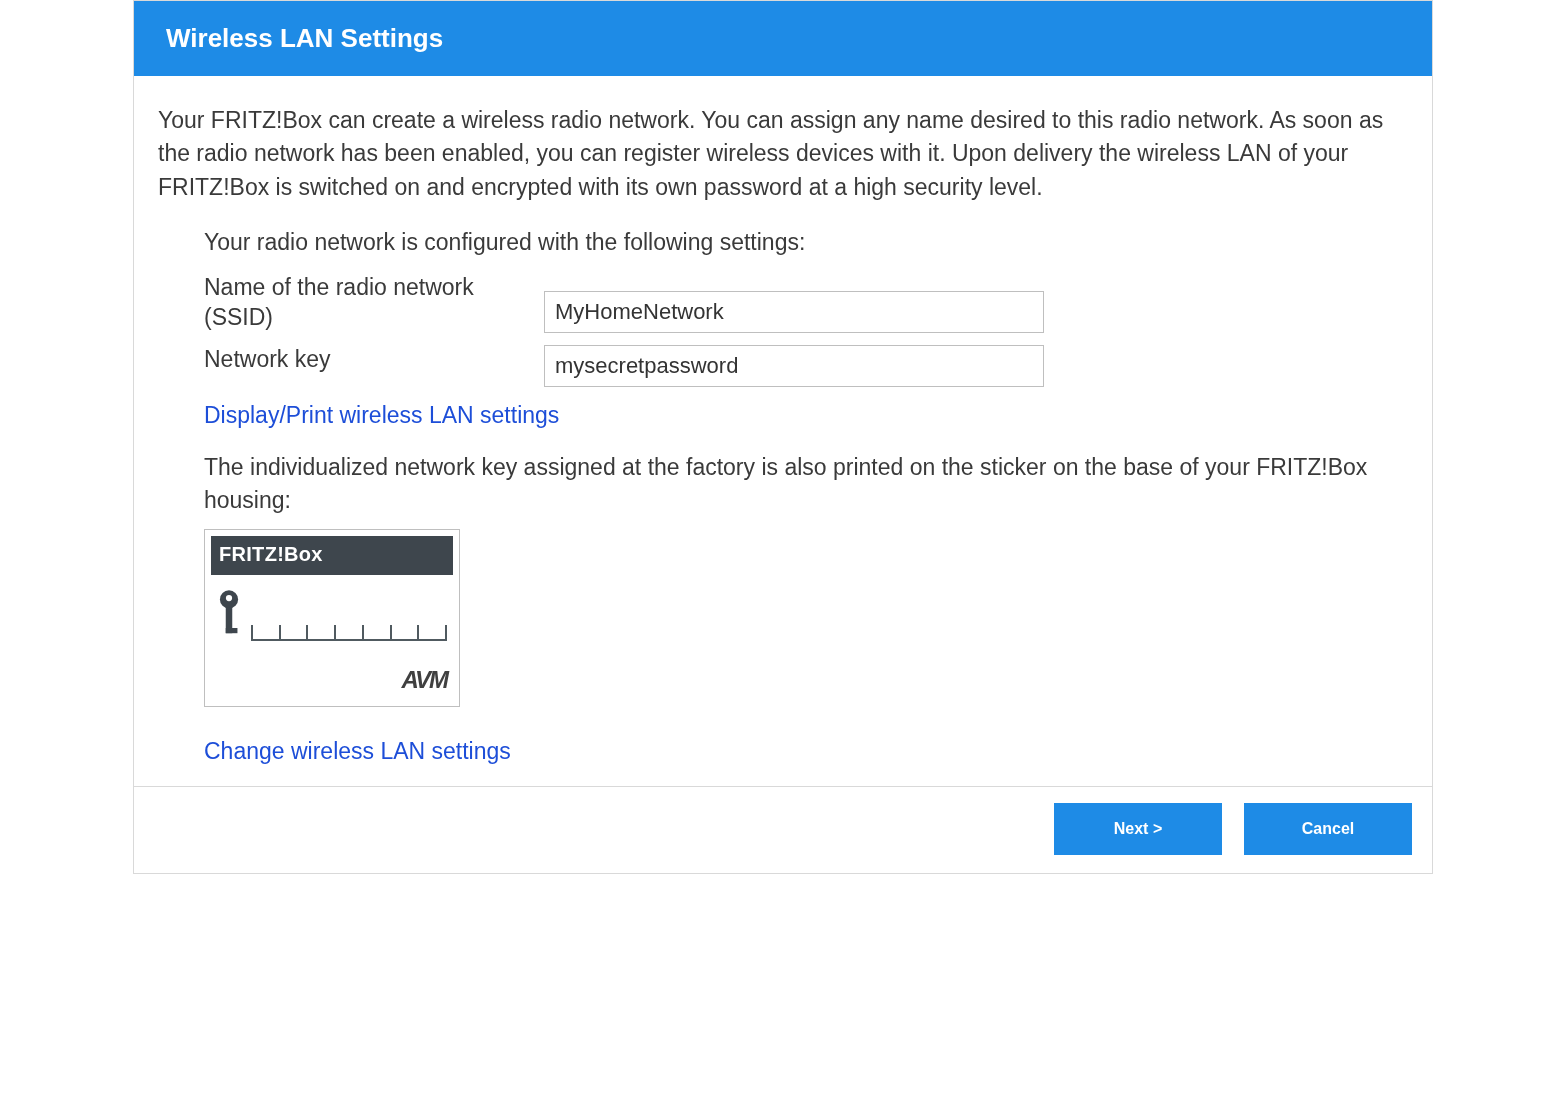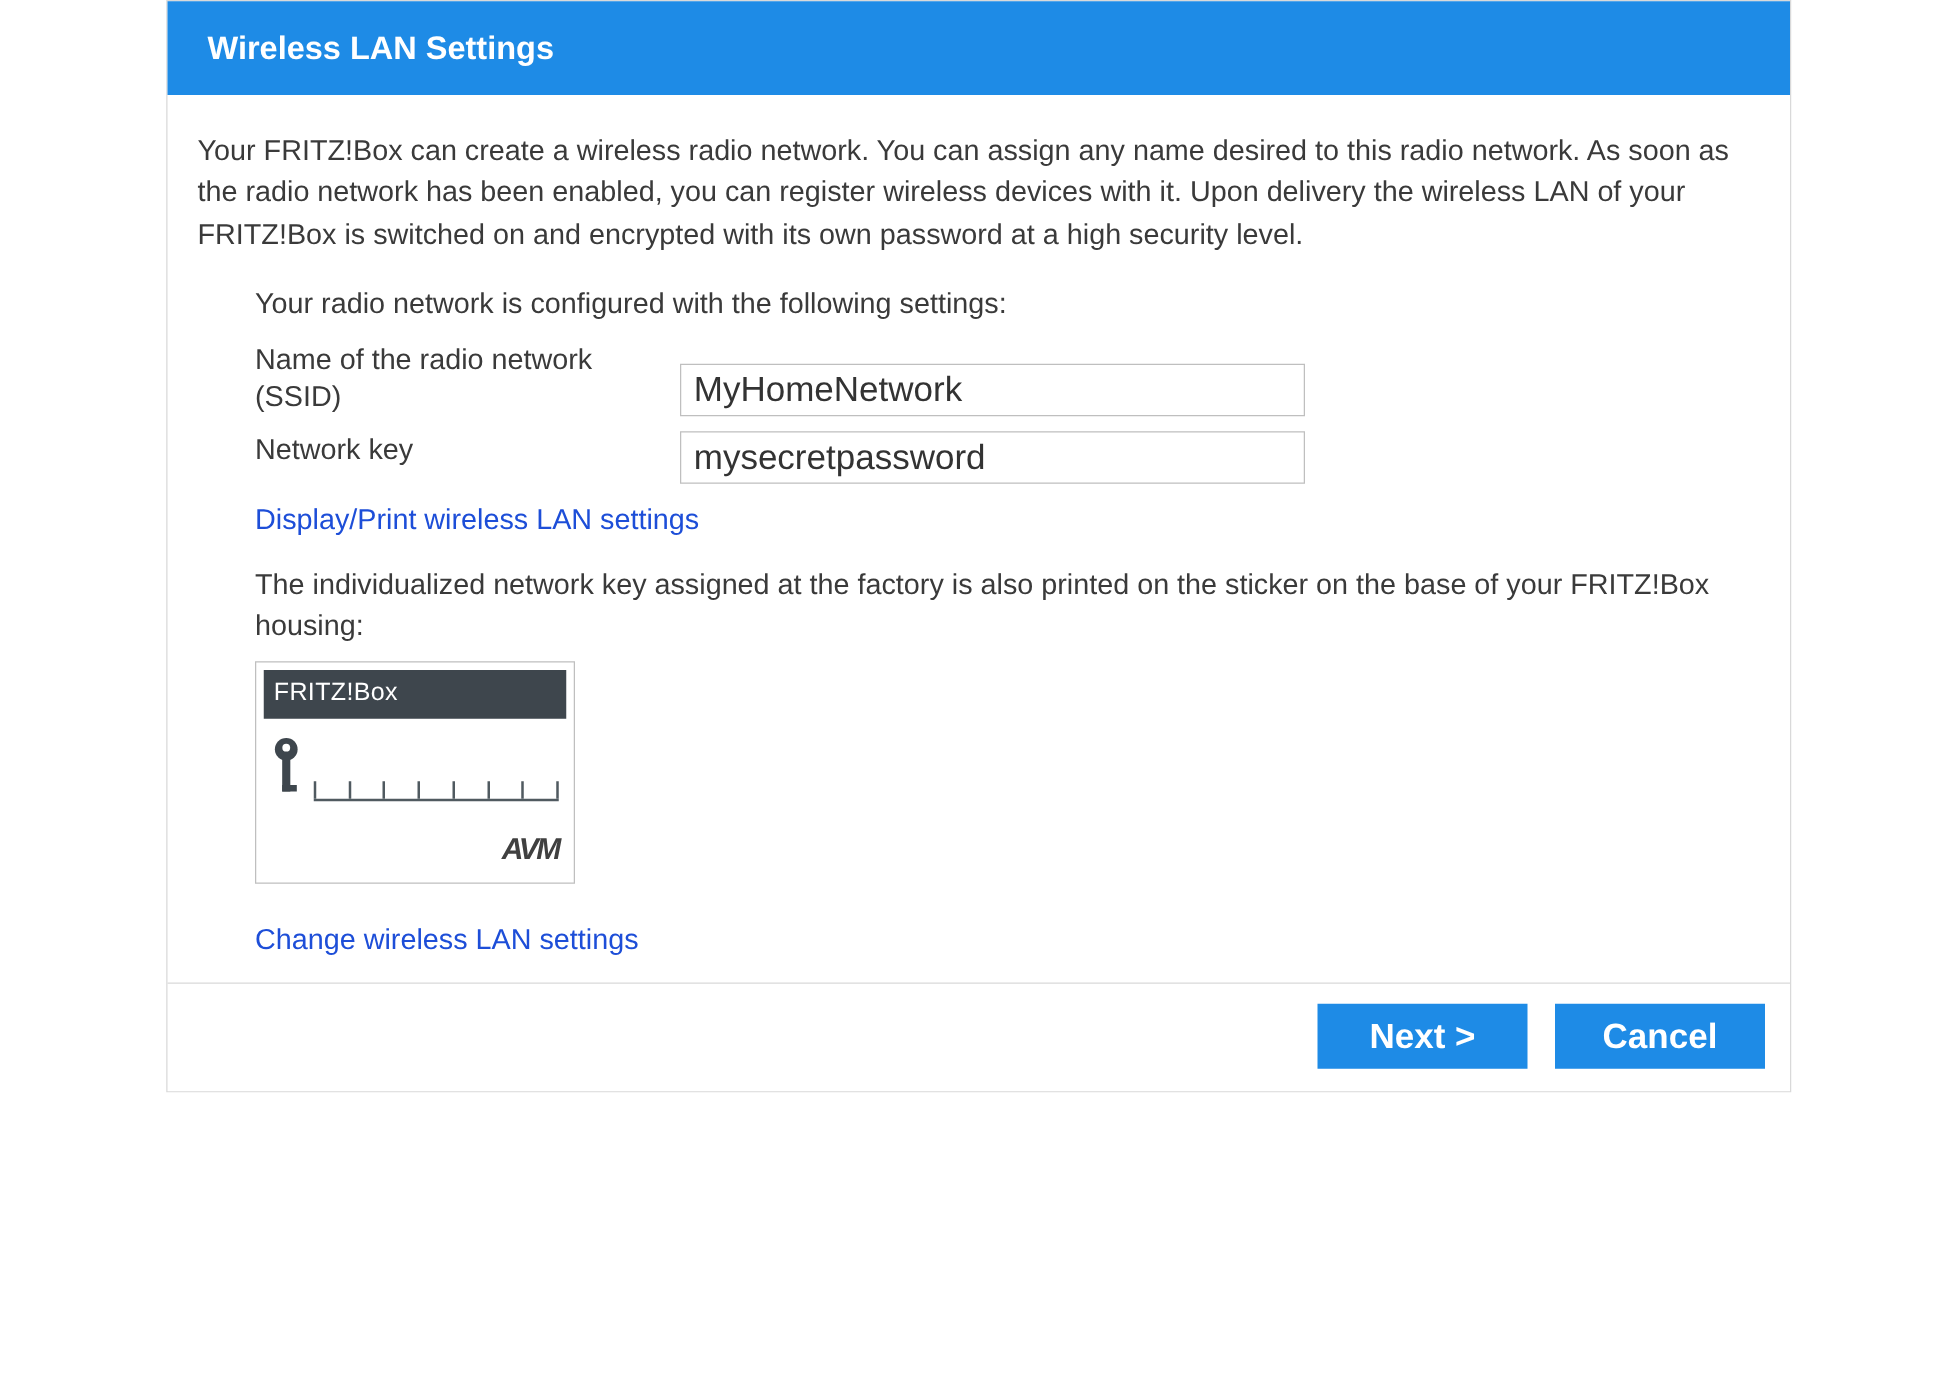--- a/index.html
+++ b/index.html
@@ -41,21 +41,21 @@
   .form-row.two-line { align-items: flex-end; }
   .form-label {
     width: 340px;
     padding-right: 14px;
     line-height: 1.3;
   }
   .form-input {
     width: 500px;
     height: 42px;
     border: 1px solid #bfbfbf;
-    font-size: 28px;
+    font-size: 22px;
     padding: 4px 10px;
     color: #333;
     font-family: inherit;
   }
   .link {
     color: #1d4ed8;
     text-decoration: none;
     cursor: pointer;
     display: inline-block;
   }
@@ -65,21 +65,21 @@
   .sticker {
     width: 256px;
     border: 1px solid #bfbfbf;
     padding: 6px;
     background: #fff;
   }
   .sticker-top {
     background: #3e464d;
     color: #fff;
     font-size: 20px;
-    font-weight: 400;
+    font-weight: 700;
     padding: 4px 8px 6px 8px;
     letter-spacing: .3px;
   }
   .sticker-mid {
     display: flex;
     align-items: flex-end;
     padding: 14px 6px 4px 4px;
   }
   .key-icon { width: 28px; height: 52px; margin-right: 8px; }
   .ruler {
@@ -115,21 +115,21 @@
     display: flex;
     justify-content: flex-end;
     gap: 22px;
   }
   .btn {
     min-width: 168px;
     height: 52px;
     border: none;
     background: #1e8be6;
     color: #fff;
-    font-size: 28px;
+    font-size: 16px;
     font-weight: 600;
     font-family: inherit;
     cursor: pointer;
   }
 </style>
 </head>
 <body>
 
 <div class="panel">
 

